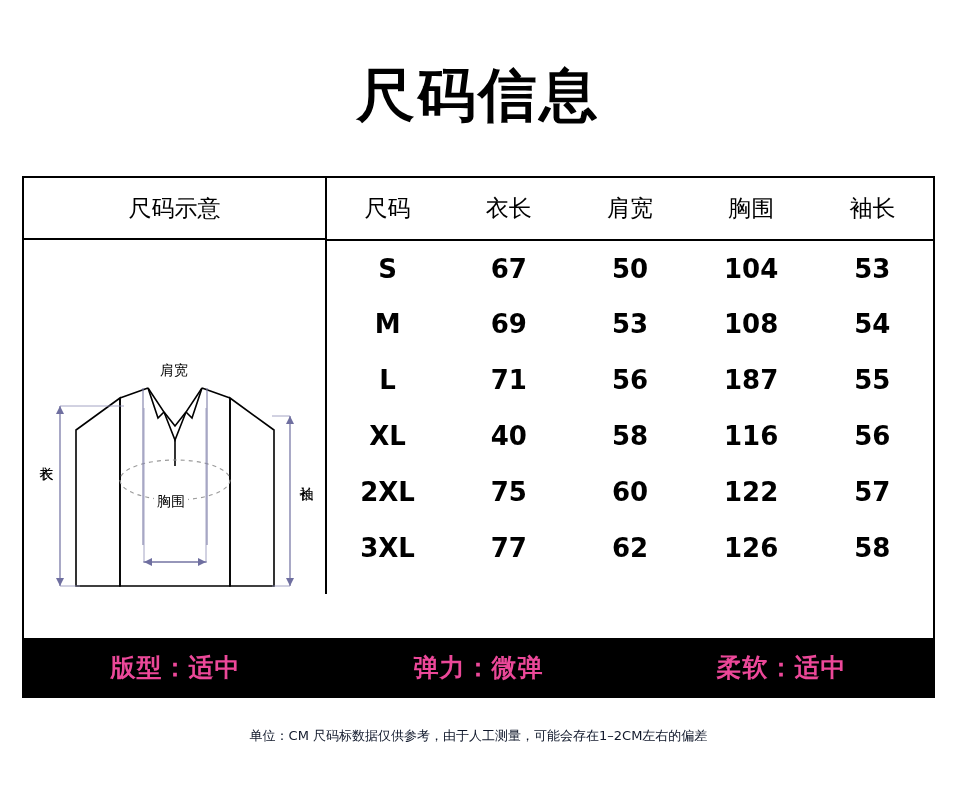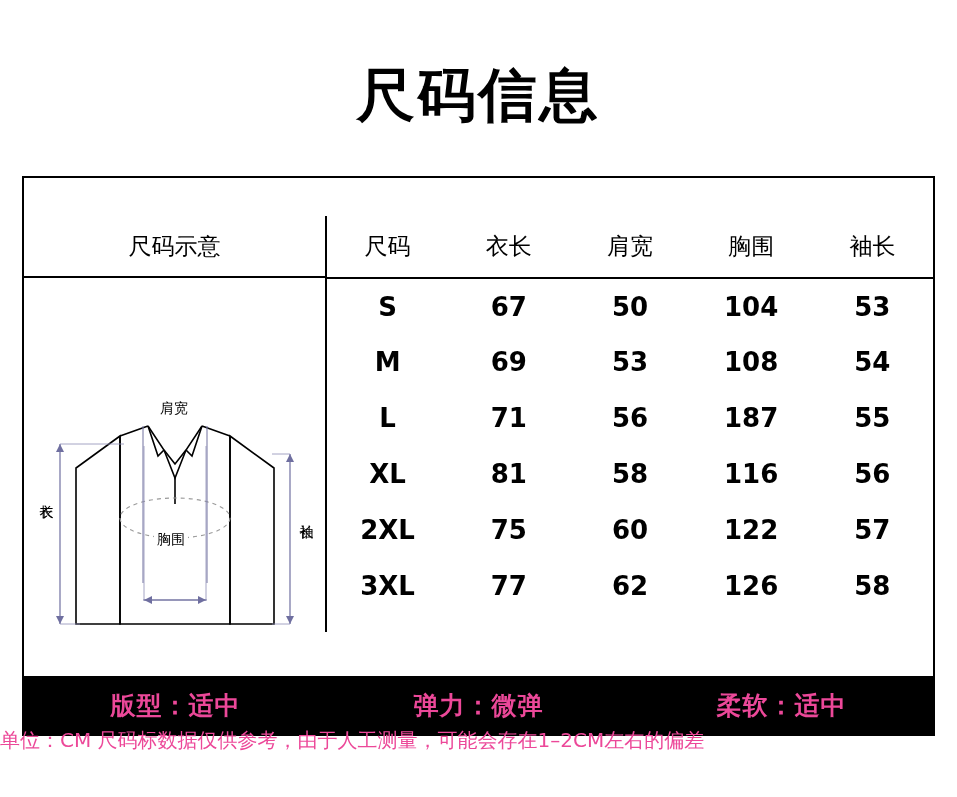--- a/index.html
+++ b/index.html
@@ -36,21 +36,20 @@
     left: 22px;
     top: 176px;
     width: 913px;
     border: 2px solid #000;
     background: #fff;
   }
   .table-main {
     display: flex;
     flex-direction: row;
     align-items: stretch;
-    margin-top: 38px;
   }
   .diagram-col {
     width: 303px;
     border-right: 2px solid #000;
     display: flex;
     flex-direction: column;
   }
   .diagram-head {
     height: 62px;
     border-bottom: 2px solid #000;
@@ -107,22 +106,23 @@
     font-family: "DejaVu Sans", "Liberation Sans", sans-serif;
   }
   .attr-item {
     white-space: nowrap;
   }
   .footnote {
     position: absolute;
     left: 0;
     right: 0;
     top: 727px;
-    font-size: 20px;
-    color: #ec4899;
+    text-align: center;
+    font-size: 13px;
+    color: #0f172a;
     font-family: "DejaVu Sans", "Liberation Sans", sans-serif;
   }
   
   .dlabel {
     position: absolute;
     font-size: 14px;
     color: #000;
     font-family: "DejaVu Sans", "Liberation Sans", sans-serif;
   }
   .dlabel.vert {
@@ -241,21 +241,21 @@
             </tr>
             <tr>
               <td>L</td>
               <td>71</td>
               <td>56</td>
               <td>187</td>
               <td>55</td>
             </tr>
             <tr>
               <td>XL</td>
-              <td>81</td>
+              <td>40</td>
               <td>58</td>
               <td>116</td>
               <td>56</td>
             </tr>
             <tr>
               <td>2XL</td>
               <td>75</td>
               <td>60</td>
               <td>122</td>
               <td>57</td>

